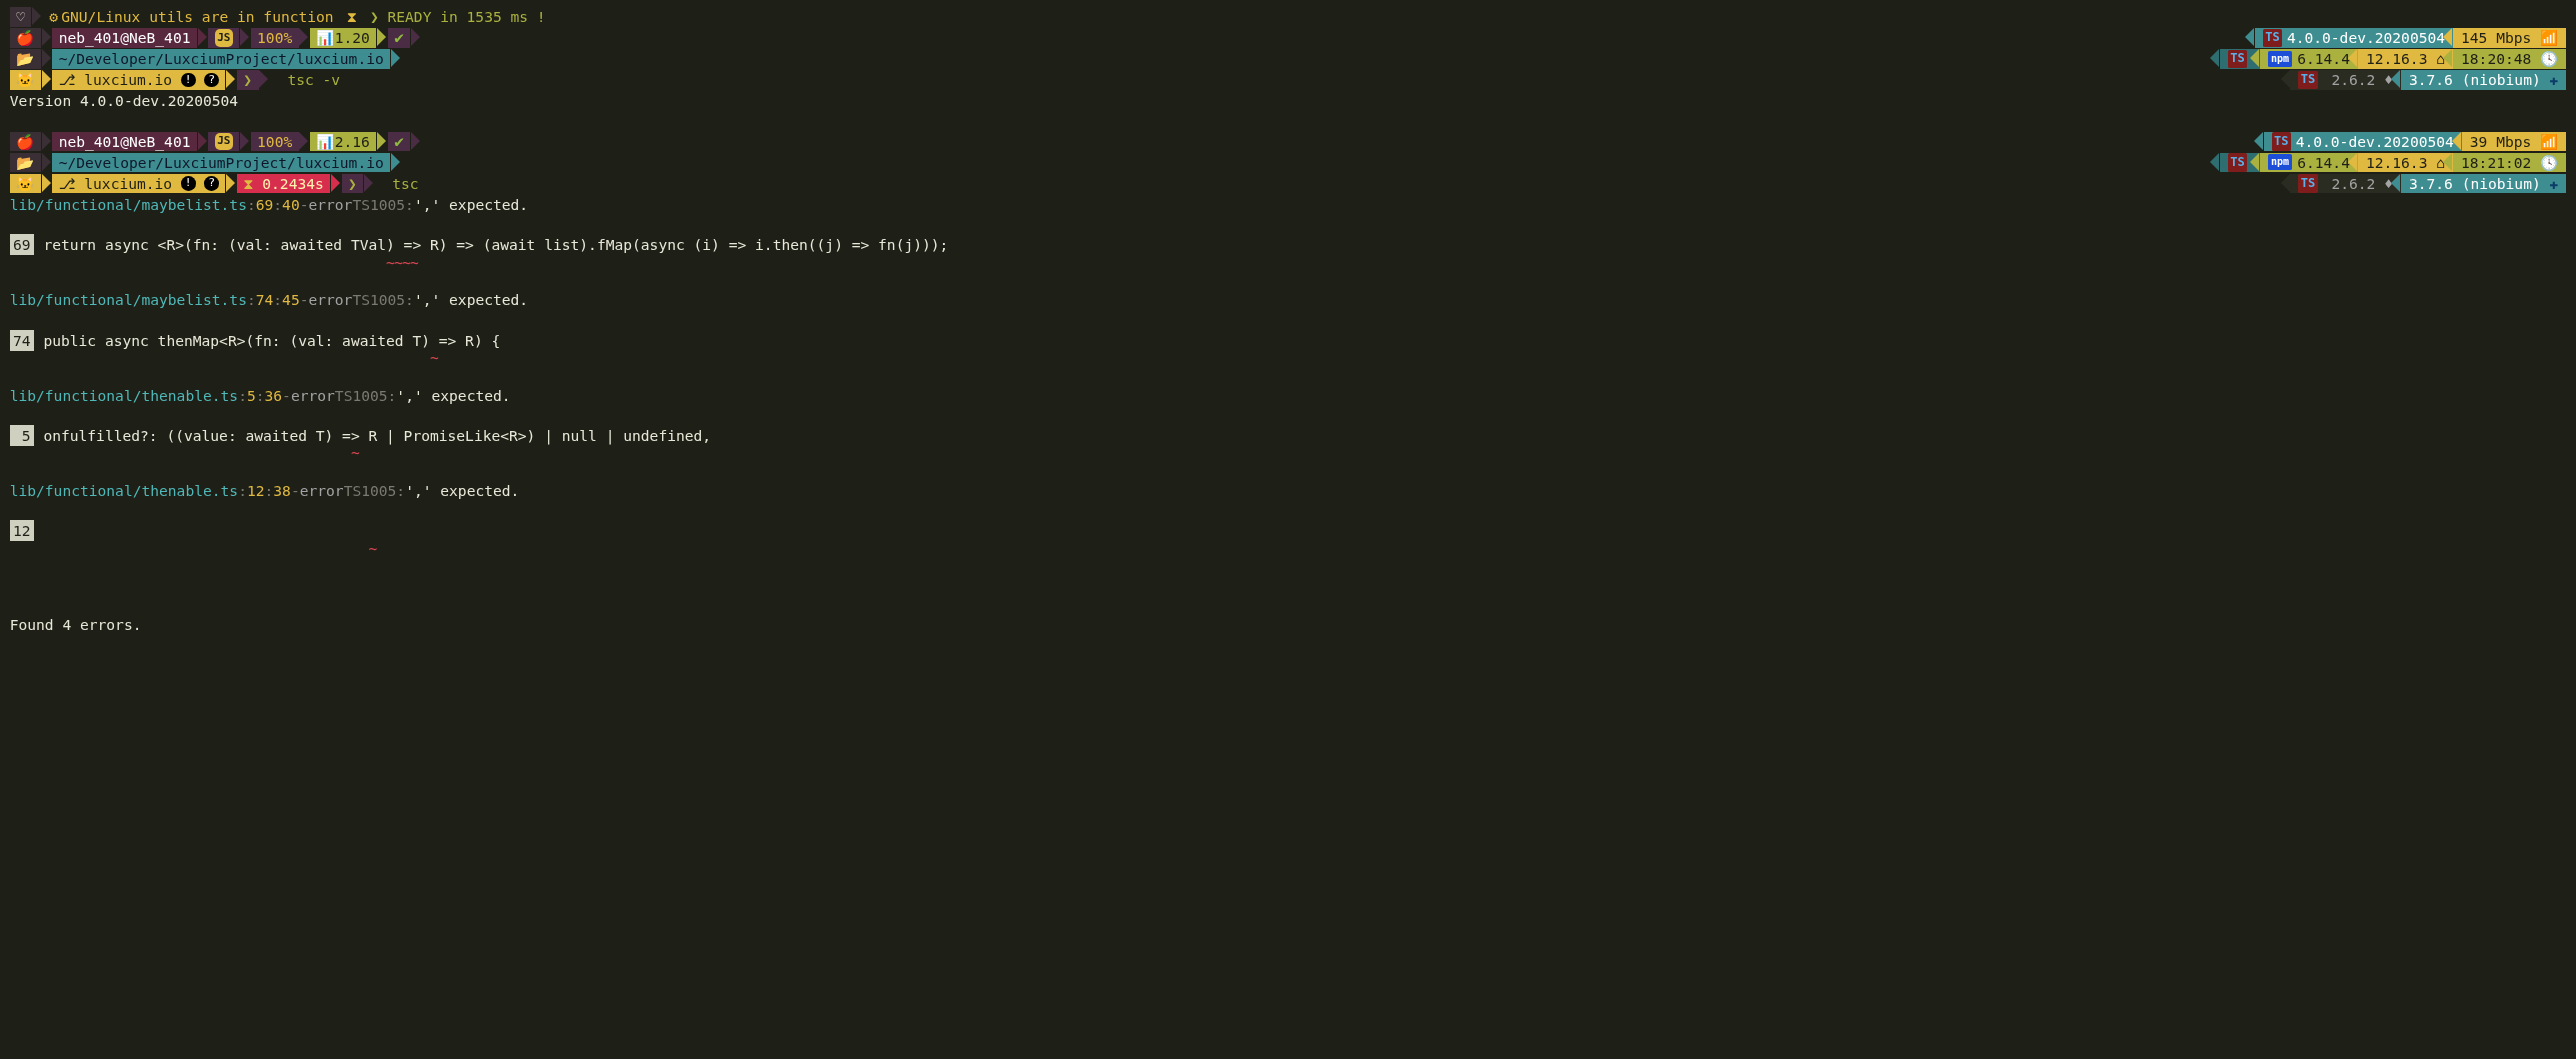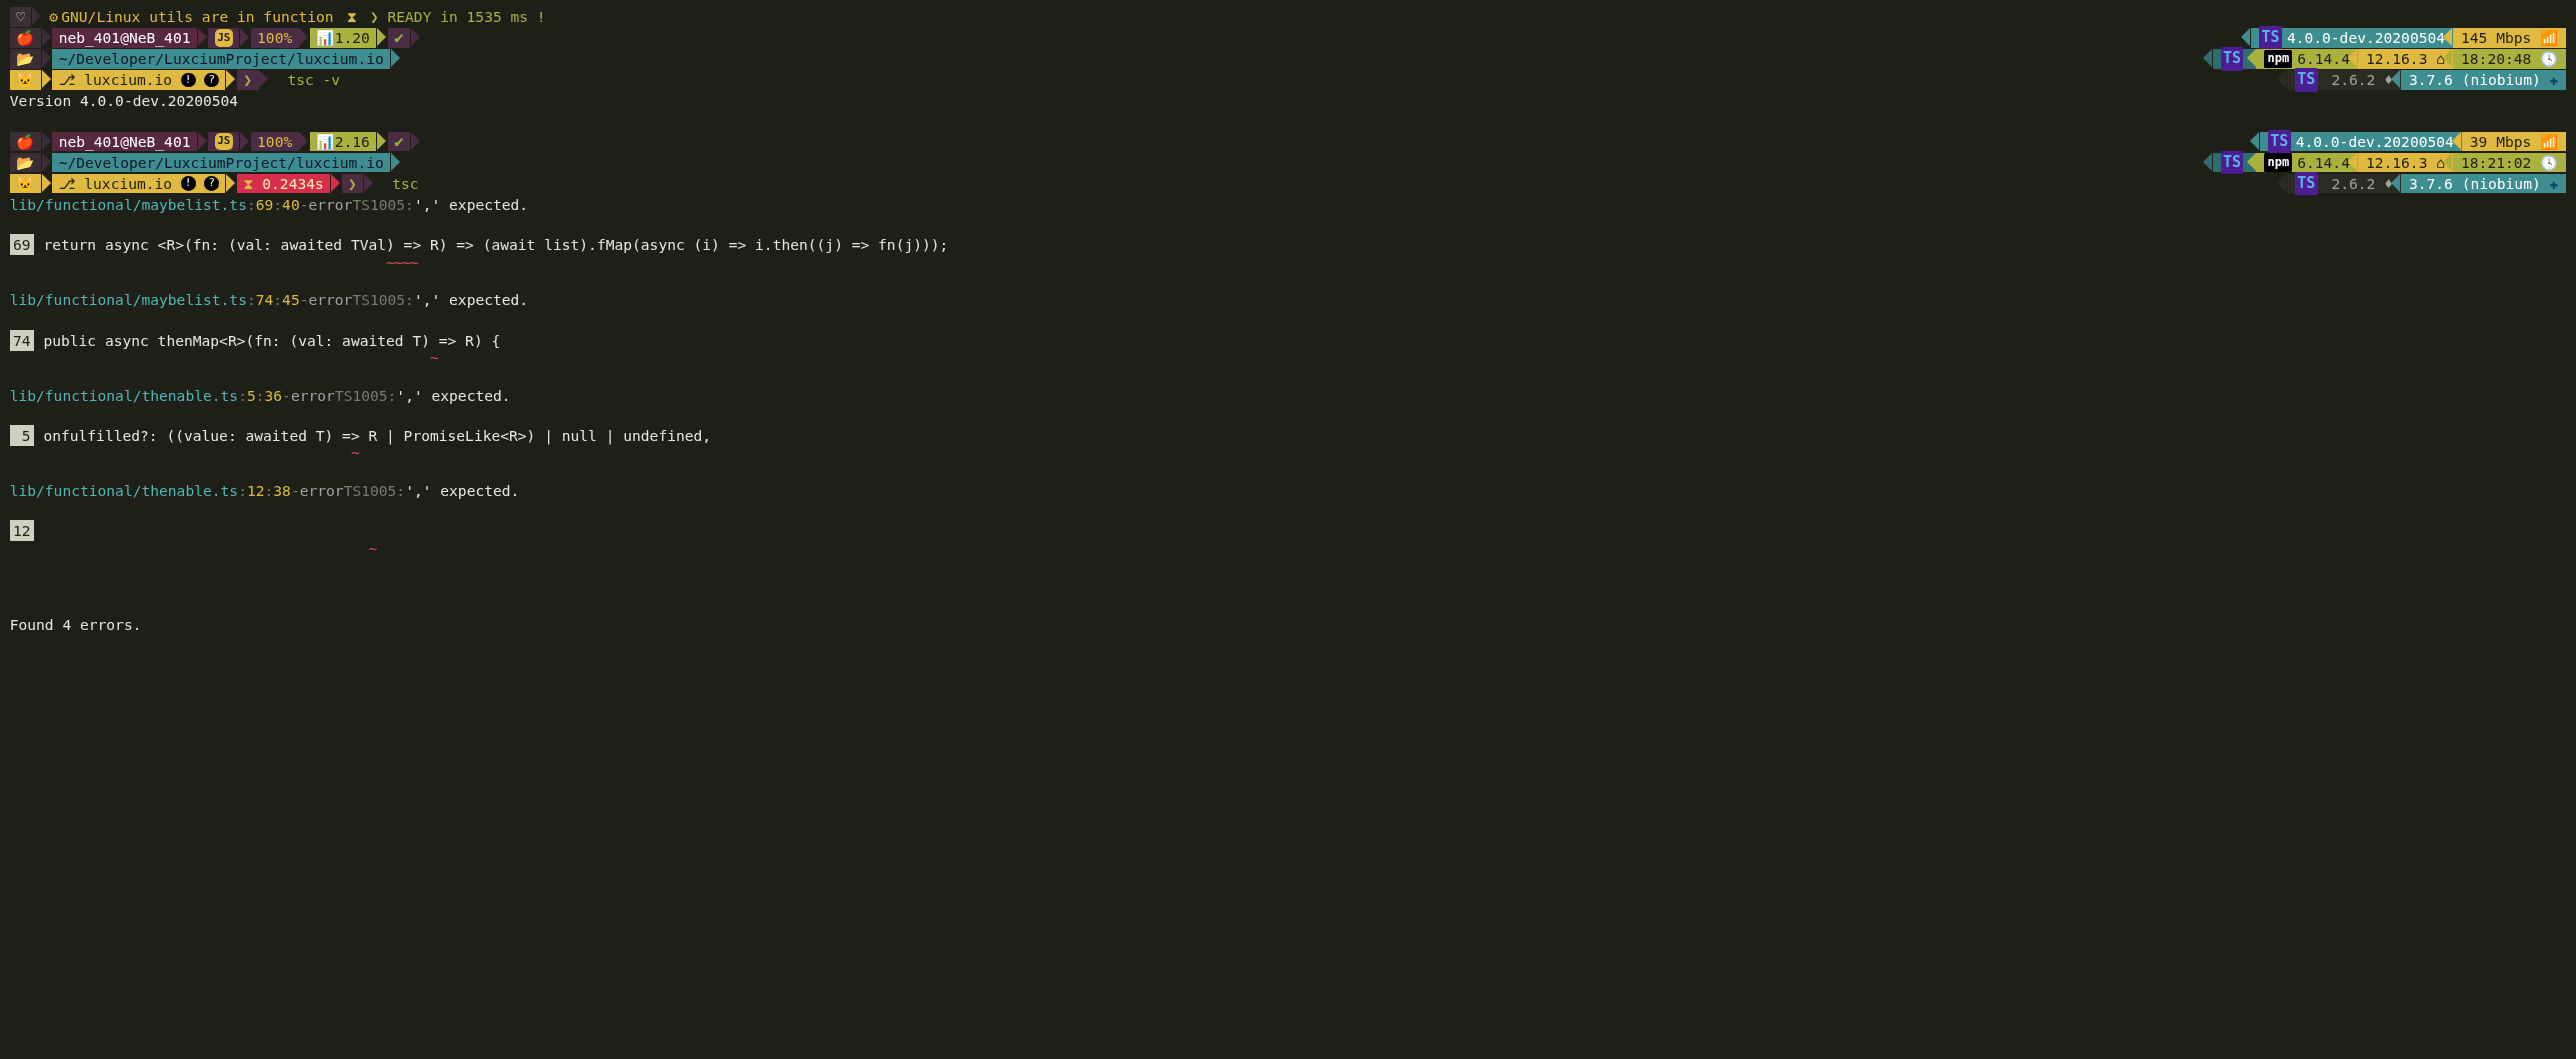--- a/index.html
+++ b/index.html
@@ -76,22 +76,22 @@
   .c-white { color:#e8e8d8; }
   .c-dimblue { color:#ffffff; }
   .check { color:#8fb940; font-size:16px; }
   .gap { width:11.3px; display:inline-block; }
   .linenum { background:#d0d0c0; color:#1e1f17; padding:0 3.2px; margin-right:9.7px; display:inline-block; min-width:24px; text-align:right; }
   .squiggle { color:#d94550; letter-spacing:-0.8px; }
   .block-spacer { height:19.4px; }
   .ml { margin-left:3.2px; }
   .squiggle-line { padding-left:0; color:#d94550; height:14.6px; line-height:8px;}
 
-  .badge-ts { background:#4c1d95; color:#5bb0e8; font-size:15px; padding:0.8px 2.4px; border-radius:1.6px; margin-right:4.9px; font-weight:bold;}
-  .badge-npm { background:#000000; color:#fff; font-size:12px; padding:0.8px 3.2px; border-radius:1.6px; margin-right:4.9px; font-weight:bold;}
+  .badge-ts { background:#7f1d1d; color:#5bb0e8; font-size:12px; padding:0.8px 2.4px; border-radius:1.6px; margin-right:4.9px; font-weight:bold;}
+  .badge-npm { background:#1d4ed8; color:#fff; font-size:10px; padding:0.8px 3.2px; border-radius:1.6px; margin-right:4.9px; font-weight:bold;}
   .badge-js { background:#e0b940; color:#1e1f17; font-size:11px; padding:0.8px 2.4px; border-radius:5px; font-weight:bold;}
 </style>
 </head>
 <body>
 
 <div class="row">
   <span class="seg bg-darkpink">
       <span>♡</span>
     </span>
   <span class="gap"></span>

